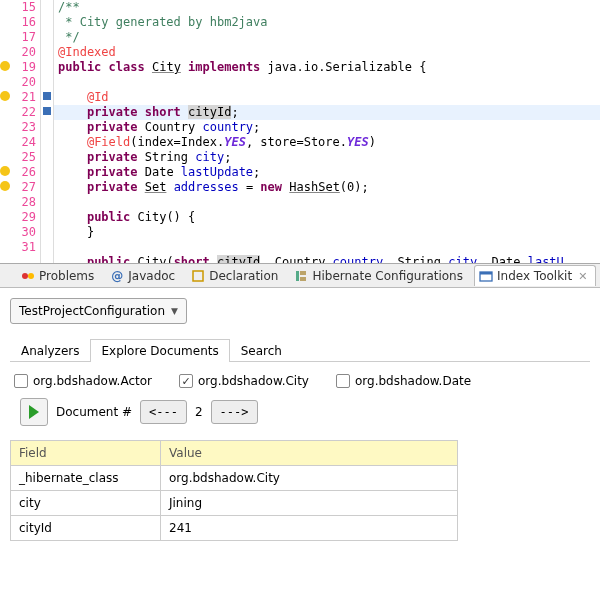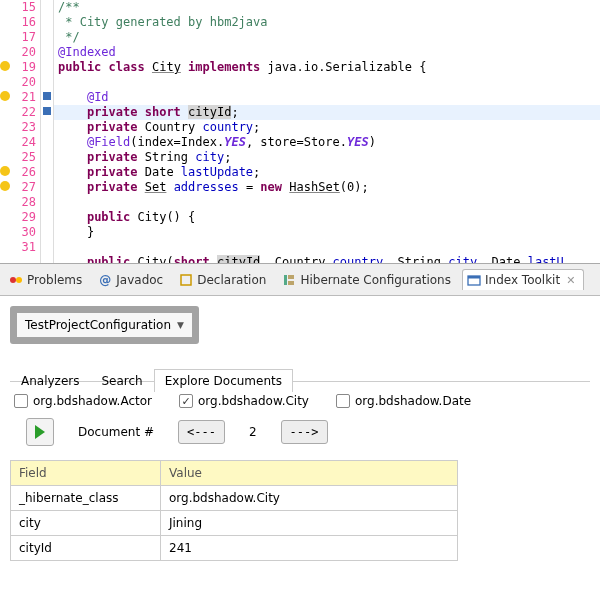--- a/index.html
+++ b/index.html
@@ -64,33 +64,33 @@
     font-size: 12px;
     line-height: 15px;
     padding-left: 4px;
     white-space: pre;
     overflow: hidden;
   }
   .code-line { height:15px; }
   .hl-line { background: #e8f2fe; display:block; margin-left:-4px; padding-left:4px; width: calc(100% + 4px); }
   .selword { background:#d6d6d6; }
   .c-comment { color:#3f7f5f; }
-  .c-anno { color:#6d28d9; }
+  .c-anno { color:#ef4444; }
   .c-kw { color:#7f0055; font-weight:bold; }
   .c-field { color:#0000c0; }
   .c-const { color:#6d28d9; font-weight:bold; font-style:italic; }
   .u { text-decoration: underline; text-decoration-color:#888; }
 
   .tabs-row {
     display:flex;
     align-items:center;
     background:#efefef;
     border-bottom:1px solid #bbb;
-    height:32px;
-    padding-left:4px;
+    height:24px;
+    padding-left:16px;
     gap:2px;
   }
   .view-tab {
     display:flex; align-items:center;
     padding: 3px 8px 3px 4px;
     gap:4px;
     color:#333;
     border:1px solid transparent;
     border-bottom:none;
     cursor:pointer;
@@ -101,40 +101,40 @@
     border-radius:3px 3px 0 0;
   }
   .tab-icon { width:14px; height:14px; display:inline-flex; align-items:center; justify-content:center; }
   .close-x { color:#999; font-size:11px; margin-left:2px; }
 
   .panel {
     padding: 10px 10px 0 10px;
   }
   .combo {
     display:inline-flex; align-items:center;
-    border:7px solid #a3a3a3; border-radius:3px;
+    border:1px solid #a3a3a3; border-radius:3px;
     padding:5px 8px;
     background:#f7f7f7;
     cursor:pointer;
     gap:6px;
   }
   .combo .caret { font-size:9px; color:#555; }
 
   .subtabs {
     display:flex;
     margin-top:14px;
     border-bottom:1px solid #ccc;
   }
   .subtab {
     padding:4px 10px;
     border:1px solid transparent;
     border-bottom:none;
     cursor:pointer;
     position:relative;
-    top:11px;
+    top:1px;
     background:transparent;
   }
   .subtab.active {
     border-color:#ccc;
     background:#fff;
   }
 
   .checks {
     display:flex; gap:27px;
     margin:12px 0 10px 4px;
@@ -147,22 +147,22 @@
     width:14px; height:14px;
     border:1px solid #888;
     border-radius:2px;
     display:inline-flex; align-items:center; justify-content:center;
     background:#fff;
     font-size:11px; color:#333;
   }
   .chk-box.checked::after { content:"✓"; }
 
   .doc-row {
-    display:flex; align-items:center; gap:24px;
-    margin:4px 0 14px 16px;
+    display:flex; align-items:center; gap:8px;
+    margin:4px 0 14px 10px;
   }
   .btn {
     border:1px solid #aaa; background:#f3f3f3;
     border-radius:3px; padding:4px 8px;
     cursor:pointer;
     display:inline-flex; align-items:center; justify-content:center;
     min-width:28px; min-height:28px;
   }
   .play-tri {
     width:0; height:0;
@@ -267,22 +267,22 @@
 </div>
 
 <div class="panel">
   <div class="combo">
     <span>TestProjectConfiguration</span>
     <span class="caret">▼</span>
   </div>
 
   <div class="subtabs">
     <div class="subtab">Analyzers</div>
+    <div class="subtab active">Explore Documents</div>
     <div class="subtab">Search</div>
-    <div class="subtab active">Explore Documents</div>
   </div>
 
   <div class="checks" id="checks">
       <label class="chk">
         <span class="chk-box"></span>
         <span>org.bdshadow.Actor</span>
       </label>
       <label class="chk">
         <span class="chk-box checked"></span>
         <span>org.bdshadow.City</span>

